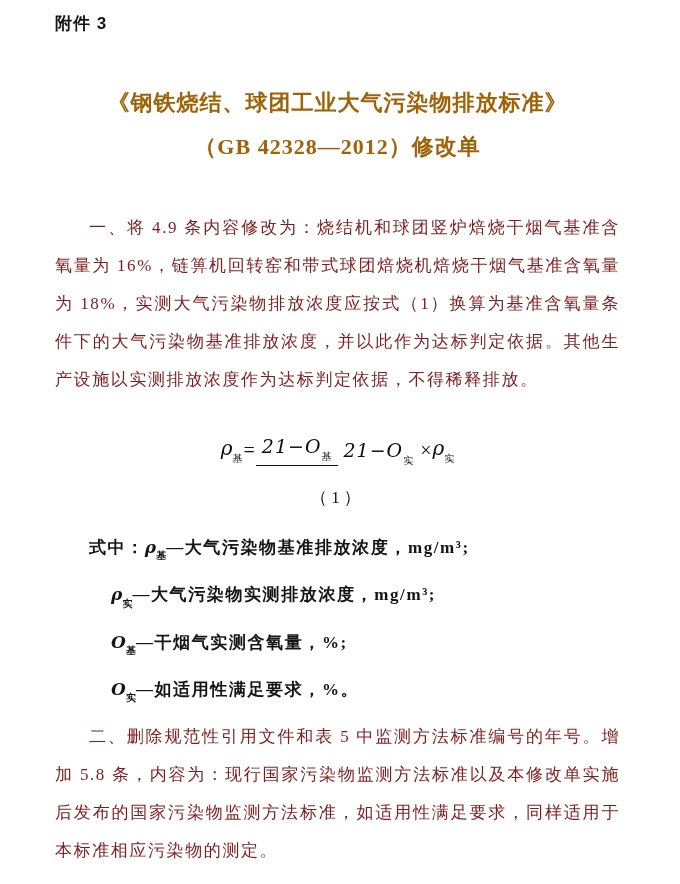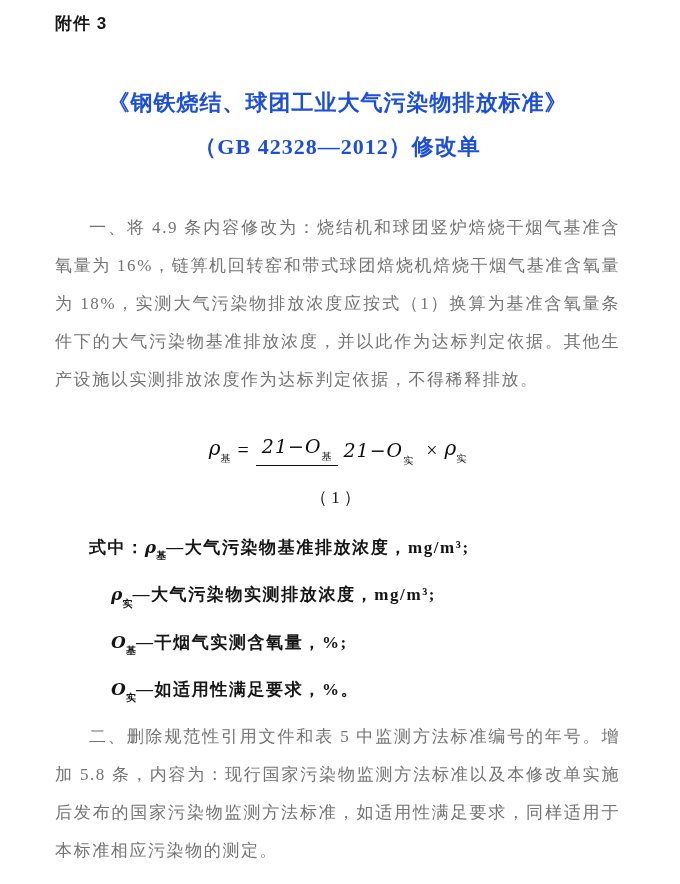--- a/index.html
+++ b/index.html
@@ -26,44 +26,44 @@
     letter-spacing: 1px;
     color: #161616;
   }
   .title-block {
     margin-top: 46px;
     text-align: center;
     font-weight: 700;
     font-size: 22px;
     line-height: 44px;
     letter-spacing: 1px;
-    color: #1d4ed8;
+    color: #a16207;
   }
   .body-para {
     margin: 0;
     font-size: 17px;
     line-height: 38px;
     letter-spacing: 1.6px;
     text-align: justify;
     text-justify: inter-character;
     text-indent: 2em;
-    color: #737373;
+    color: #7f1d1d;
   }
   .para-1 { margin-top: 40px; }
   .para-2 { margin-top: 2px; }
 
   
   .formula-wrap {
     margin-top: 36px;
     display: flex;
     justify-content: center;
     align-items: center;
     font-size: 20px;
     color: #0d0d0d;
-    gap: 7px;
+    gap: 1px;
   }
   .formula-wrap i {
     font-family: "DejaVu Serif", "Liberation Serif", serif;
     font-style: italic;
   }
   .formula-wrap sub, .sym sub {
     font-size: 10px;
     font-style: normal;
     letter-spacing: 0;
     position: relative;

